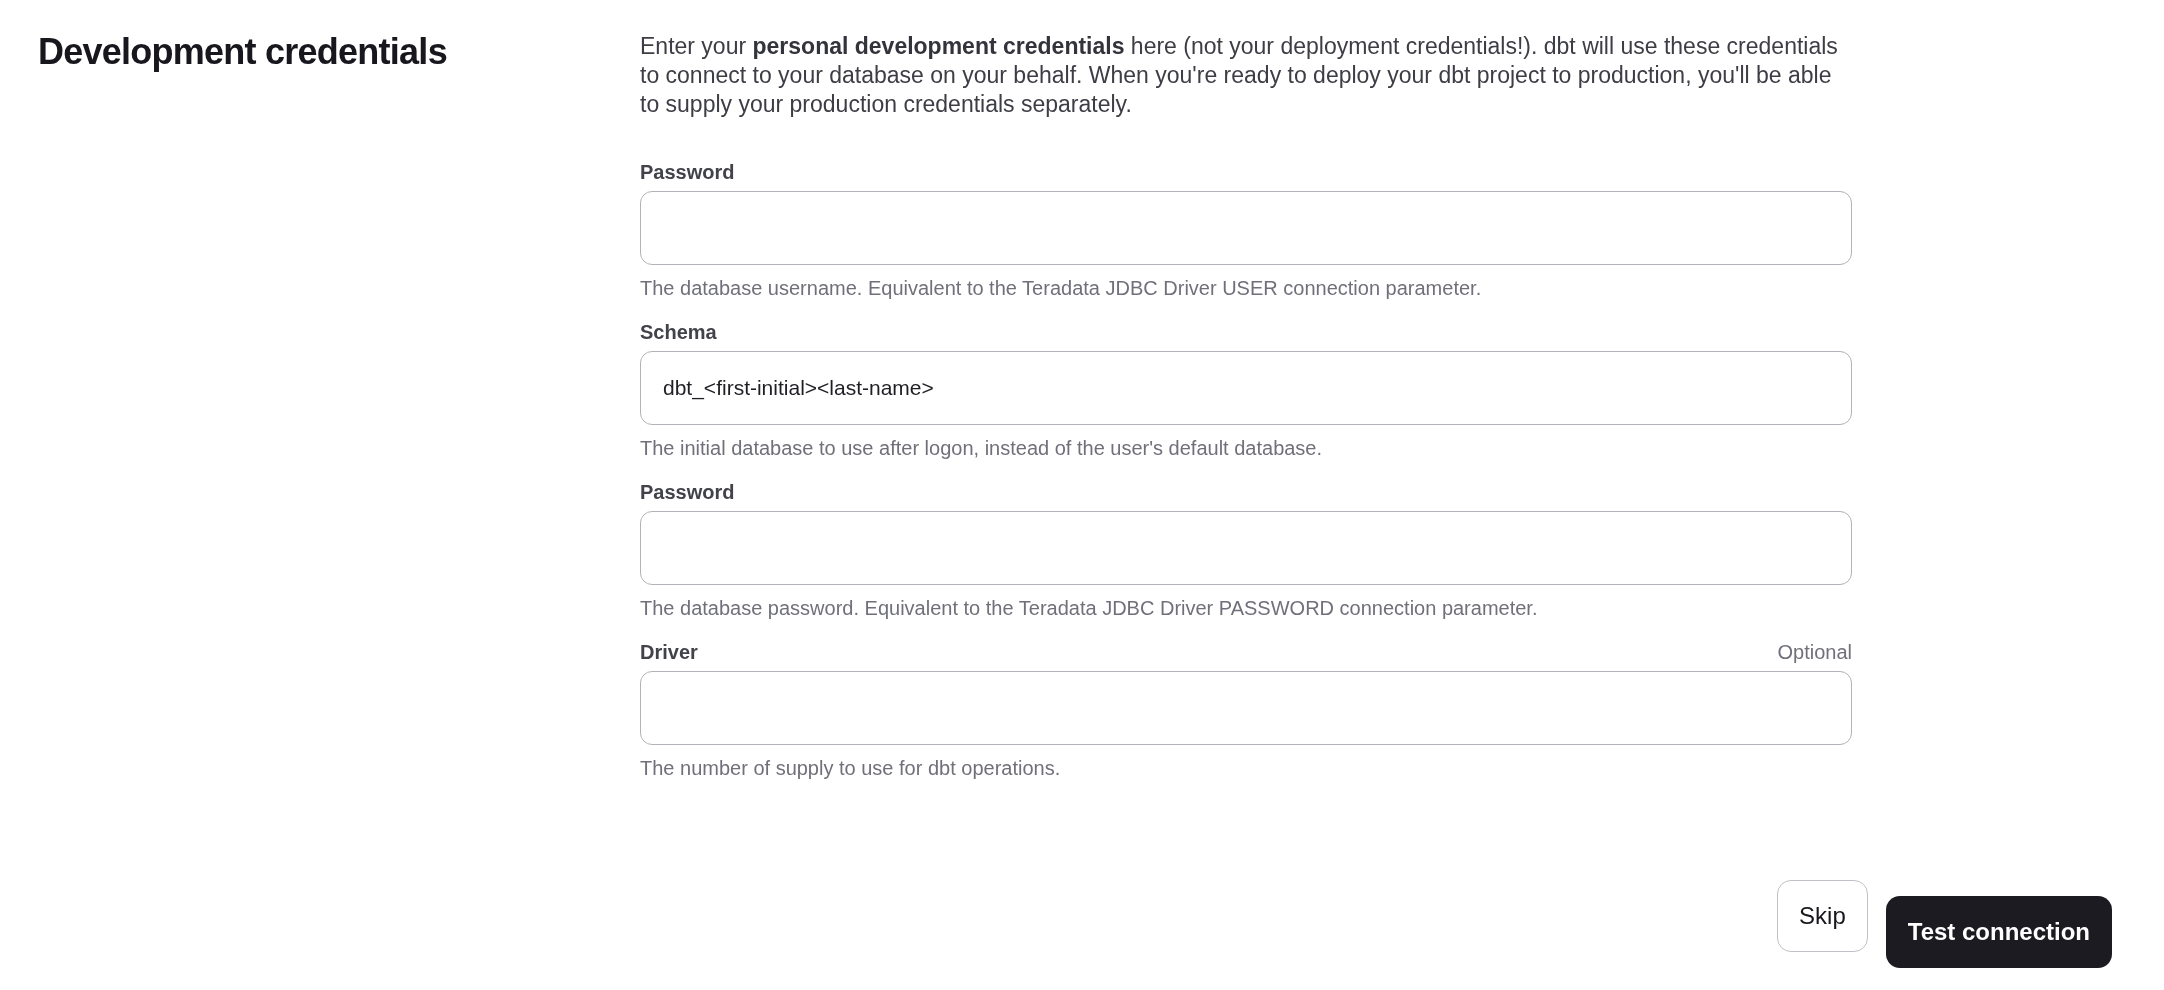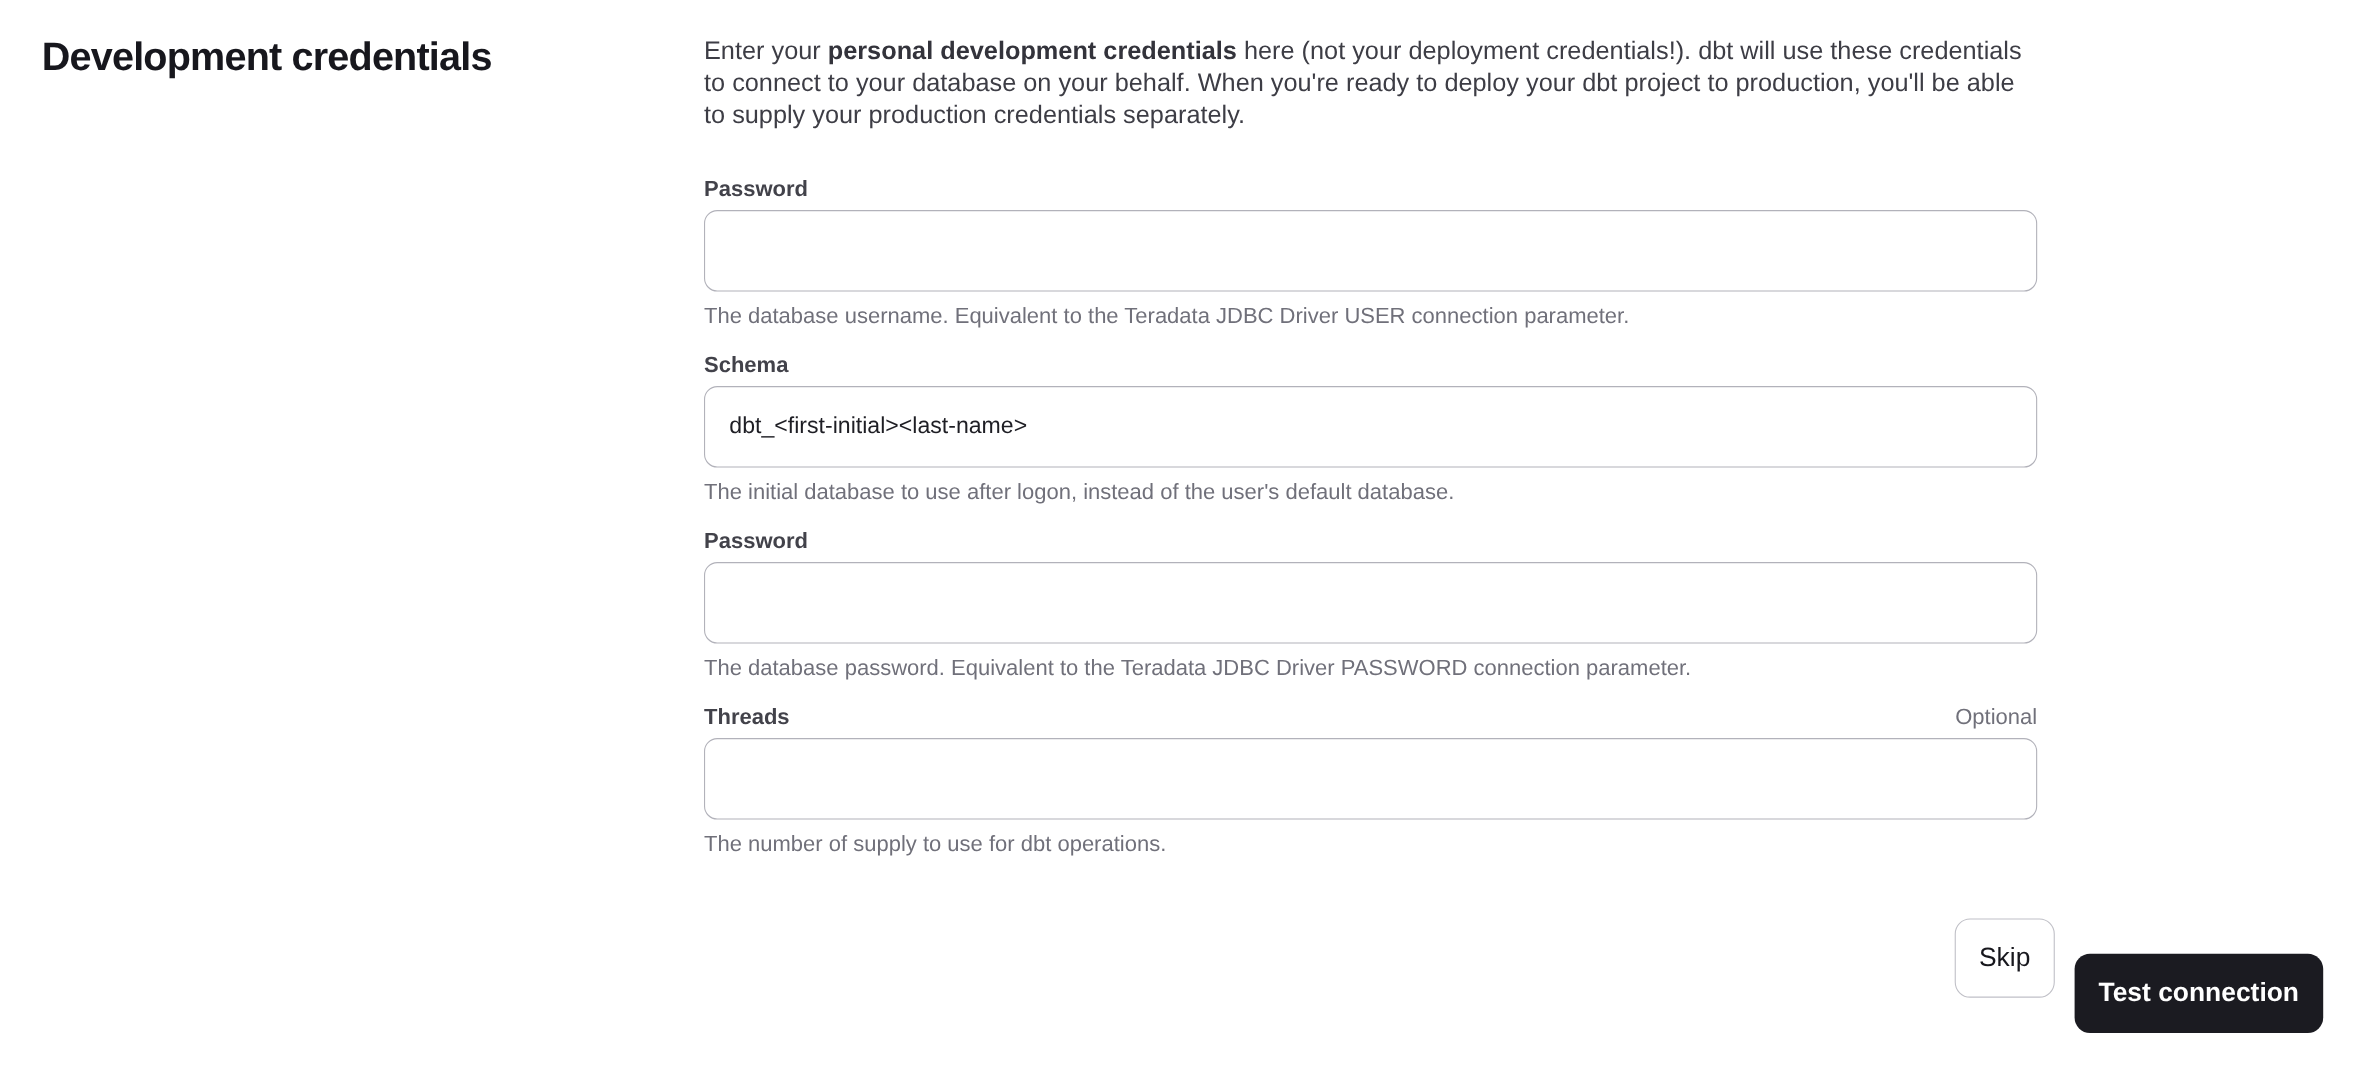--- a/index.html
+++ b/index.html
@@ -68,25 +68,25 @@
   }
   .helper {
     margin-top: 10px;
     font-size: 20px;
     line-height: 26px;
     color: var(--helper-color, #70707a);
   }
 
   .actions {
     position: absolute;
-    top: 835px;
+    top: 864px;
     right: 52px;
     display: flex;
     gap: 18px;
-    align-items: flex-start;
+    align-items: center;
   }
   .btn {
     height: 72px;
     border-radius: 14px;
     font-family: "Liberation Sans", "DejaVu Sans", sans-serif;
     font-size: 24px;
     cursor: pointer;
     display: inline-flex;
     align-items: center;
     justify-content: center;
@@ -137,21 +137,21 @@
     <div class="field">
       <div class="label-row">
         <span class="field-label">Password</span>
       </div>
       <input class="text-input" type="password" value="" style="">
       <div class="helper">The database password. Equivalent to the Teradata JDBC Driver PASSWORD connection parameter.</div>
     </div>
 
     <div class="field">
       <div class="label-row">
-        <span class="field-label">Threads</span>
+        <span class="field-label">Driver</span>
         <span class="optional-tag">Optional</span>
       </div>
       <input class="text-input" type="text" value="" style="">
       <div class="helper">The number of supply to use for dbt operations.</div>
     </div>
 
   </div>
 
   <div class="actions">
     <button class="btn btn-secondary">Skip</button>

